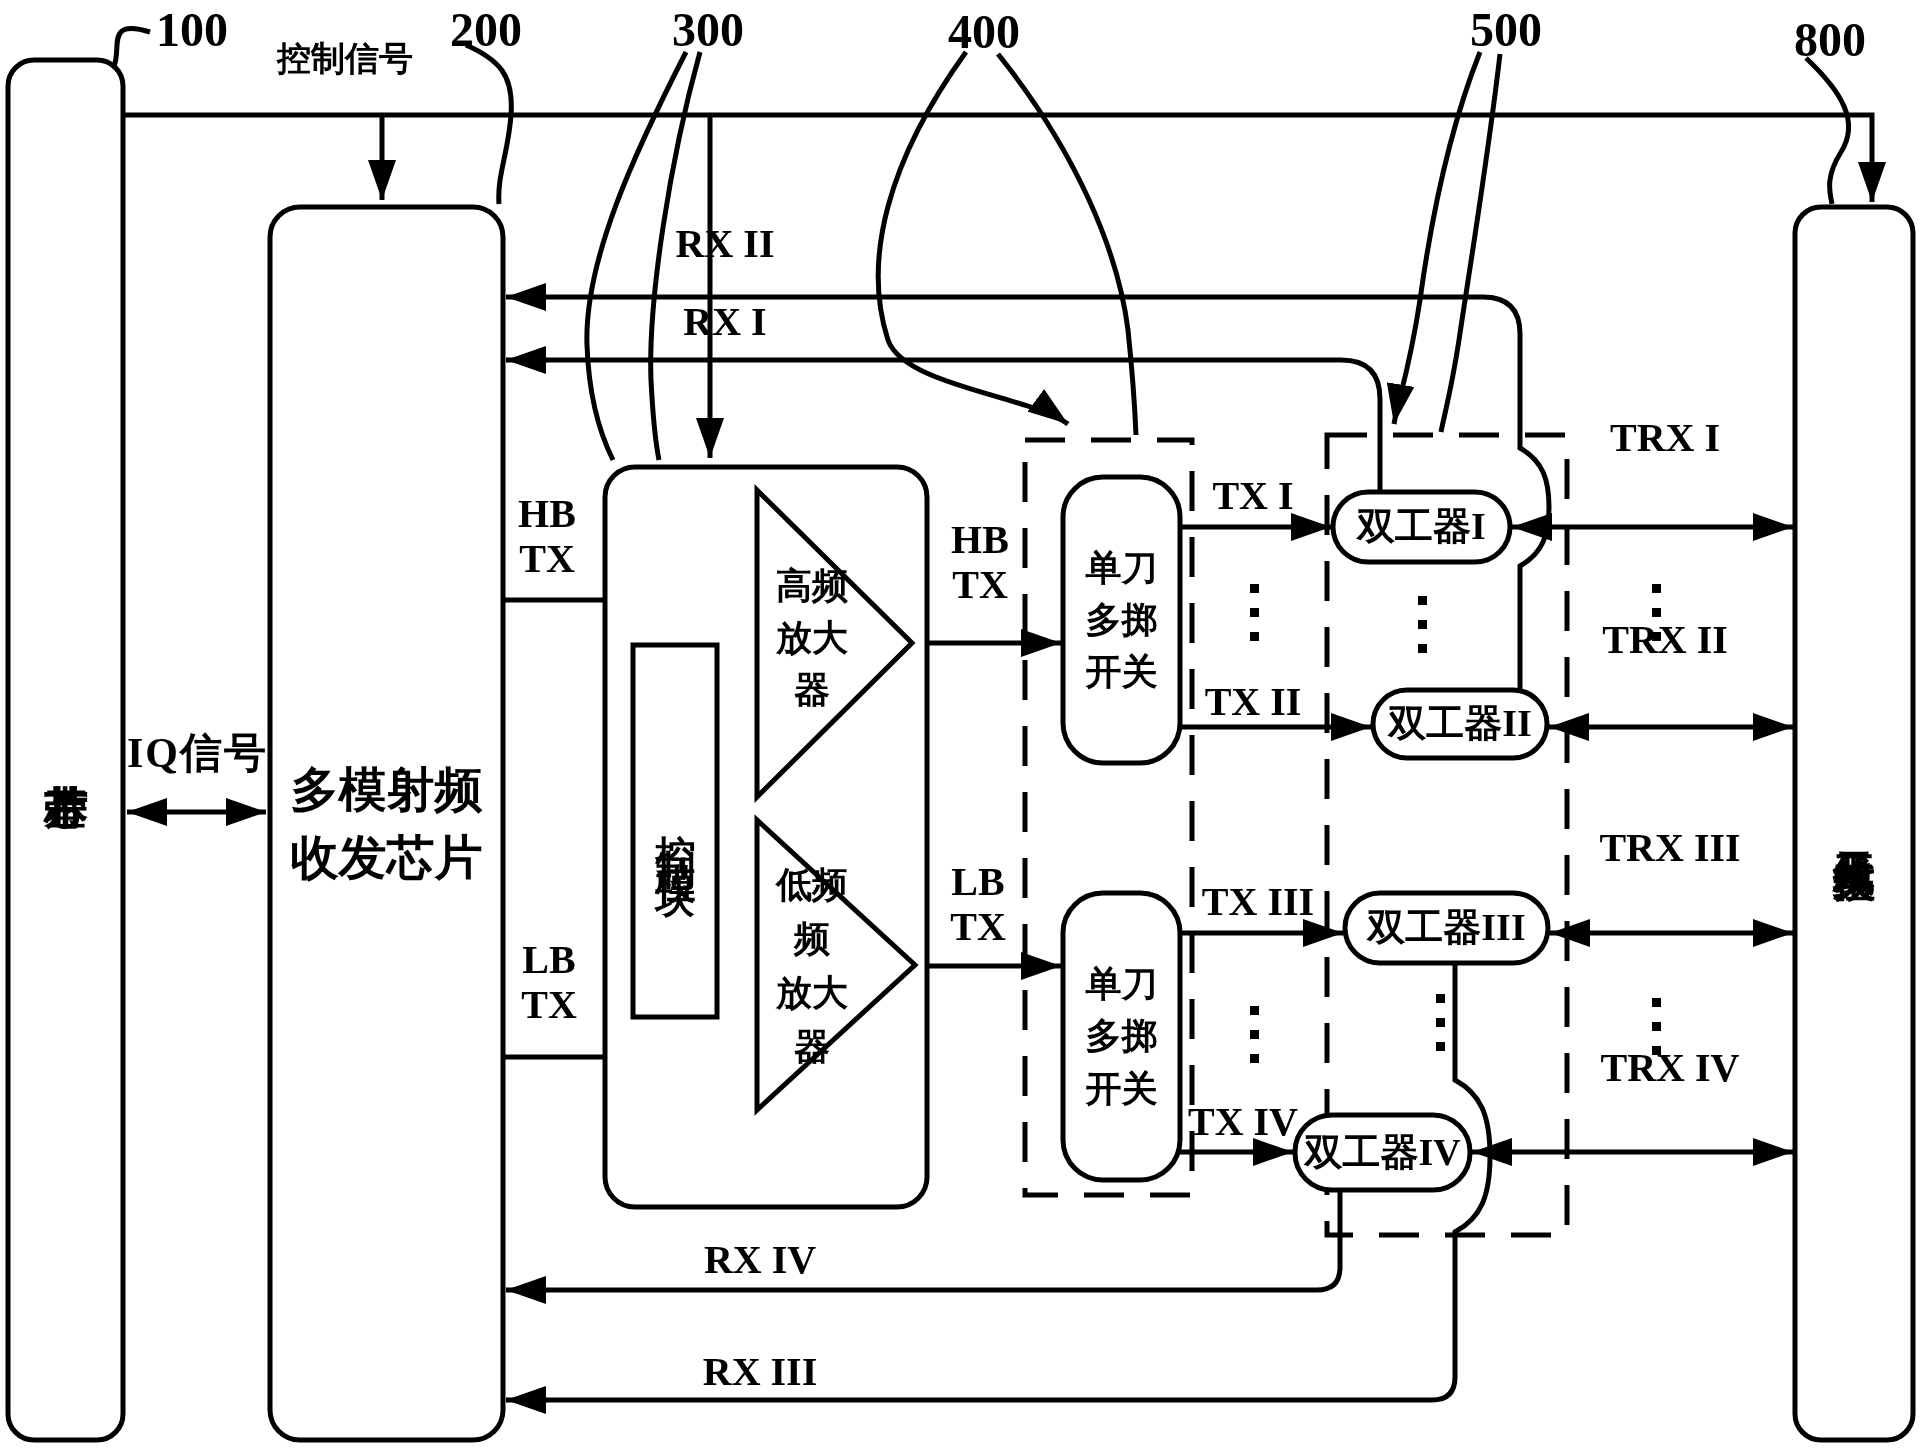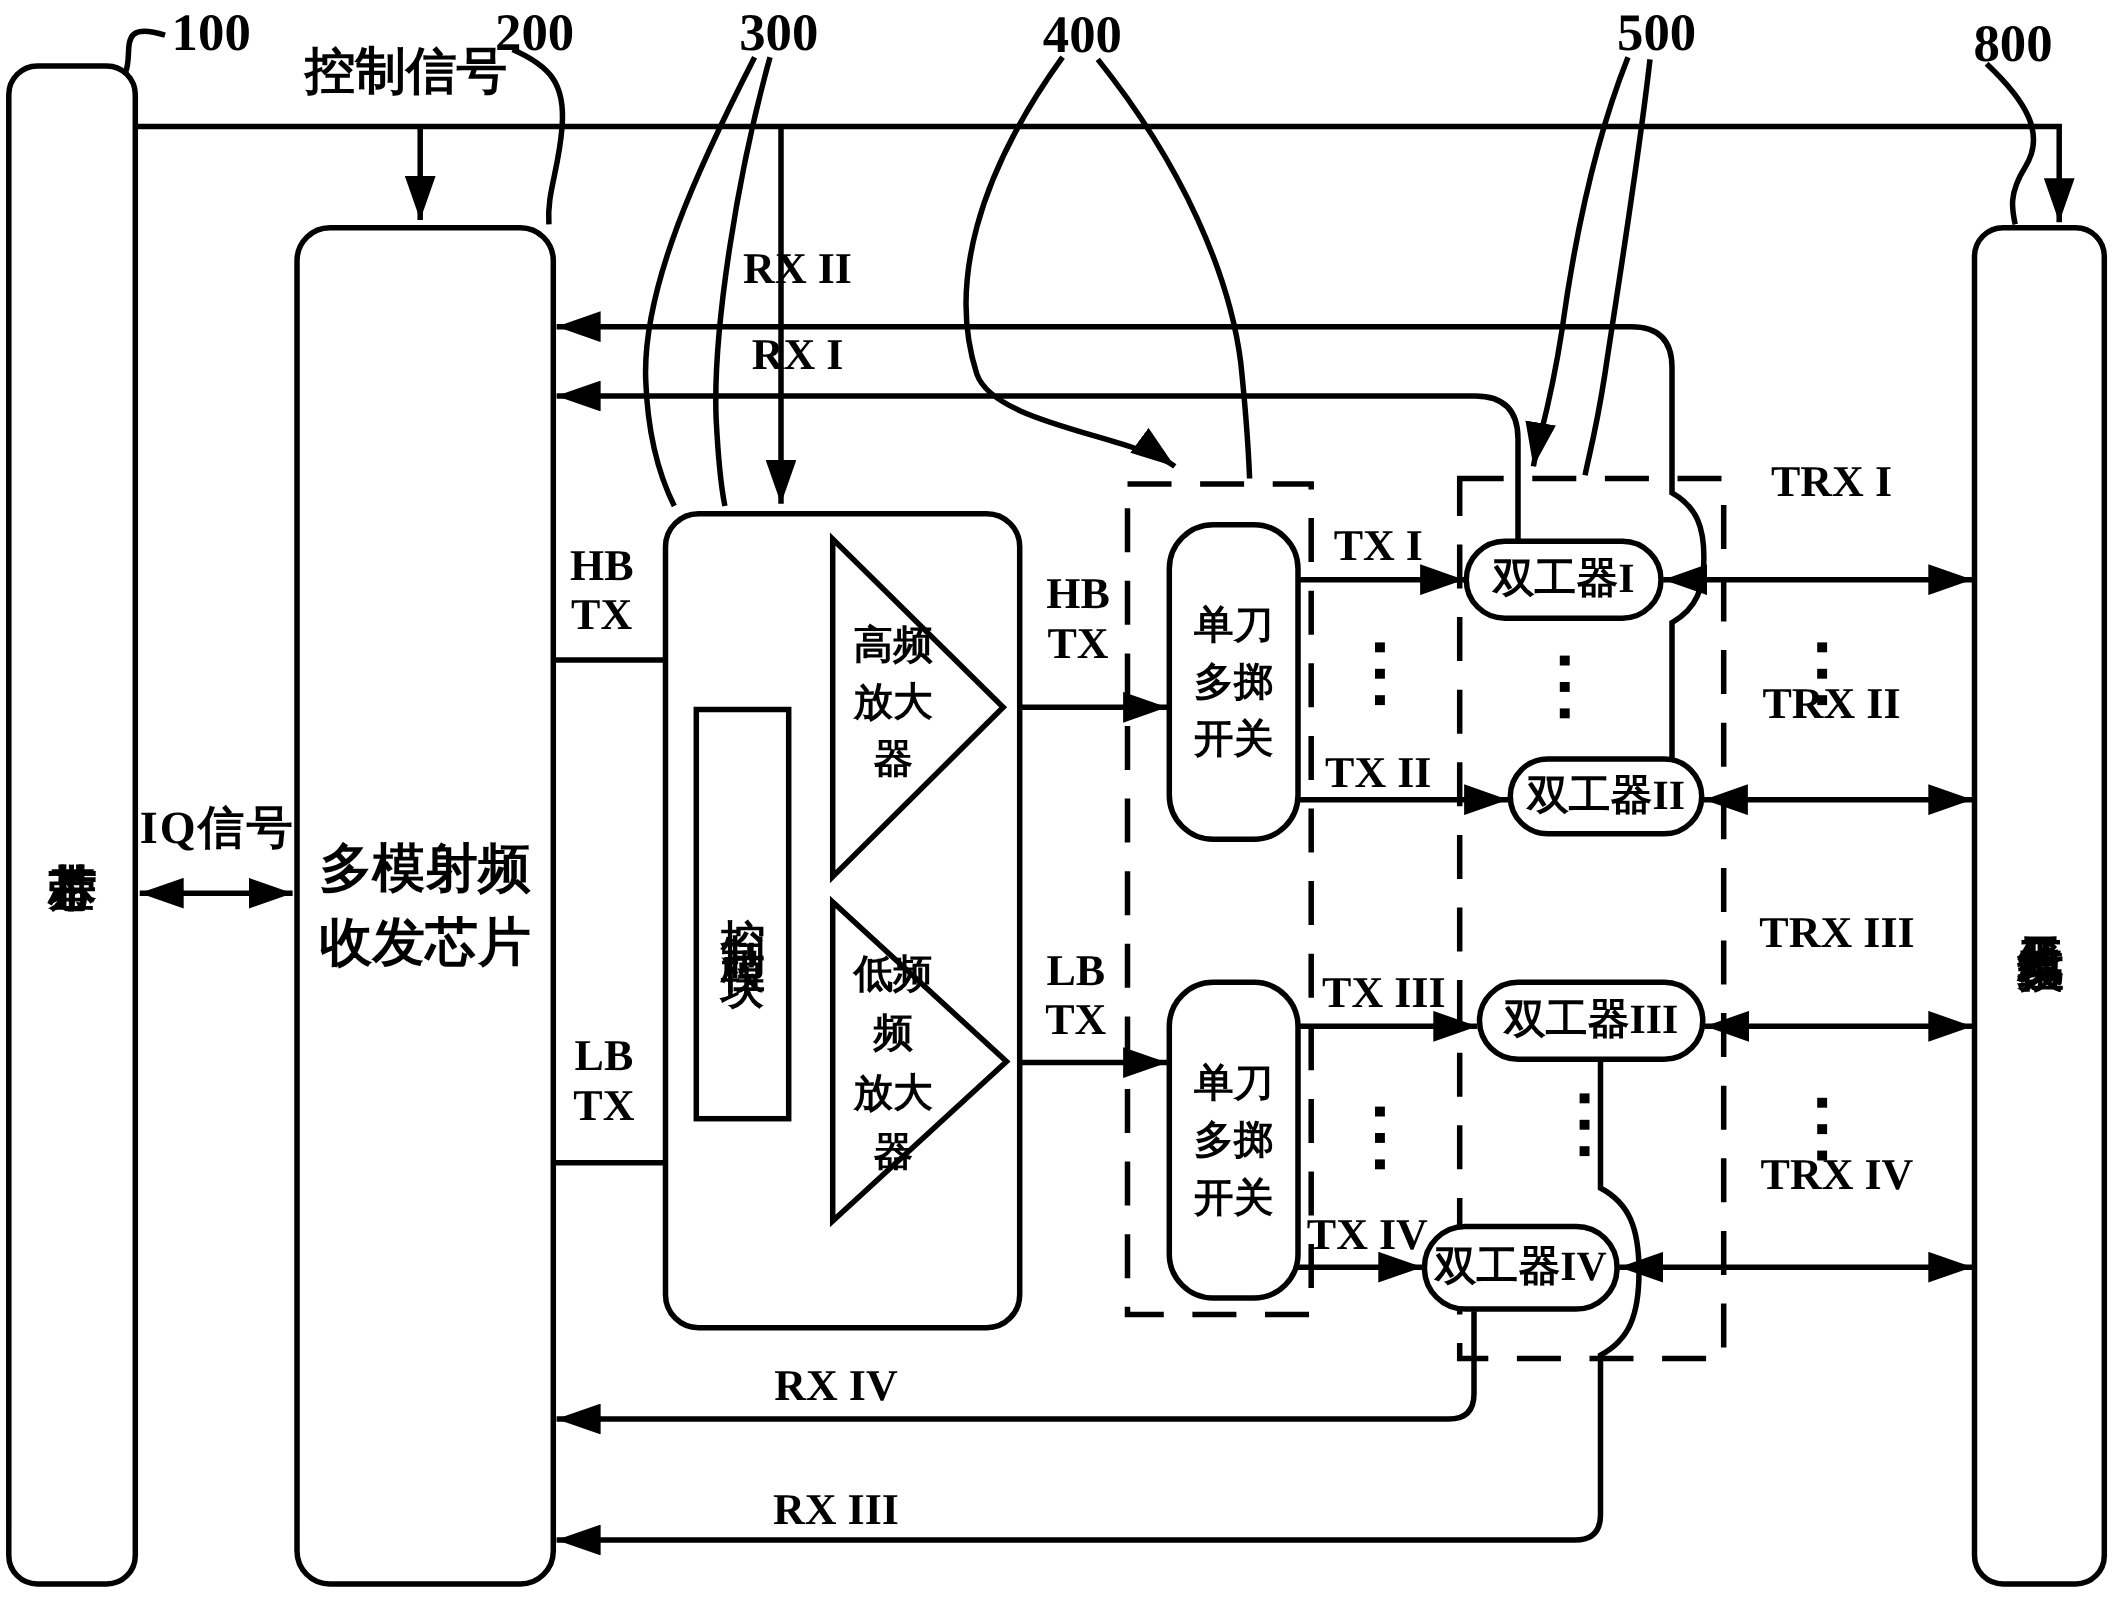--- a/index.html
+++ b/index.html
@@ -6,21 +6,21 @@
   #stage{position:relative;width:1929px;height:1454px;background:#fff;overflow:hidden;
          font-family:"Liberation Serif","DejaVu Serif",serif;}
   #wires{position:absolute;left:0;top:0;}
   .label{position:absolute;color:#000;font-weight:700;white-space:nowrap;line-height:1.1;
          font-family:"Liberation Serif","DejaVu Serif",serif;}
   .ctr{display:flex;align-items:center;justify-content:center;text-align:center;white-space:normal;}
   .col{flex-direction:column;}
   .vtext{writing-mode:vertical-rl;text-orientation:upright;}
   .num{font-size:48px;}
   .sig{font-size:40px;}
-  .cn46{font-size:46px;}
+  .cn46{font-size:34px;}
   .cn44{font-size:44px;}
   .cn42{font-size:42px;letter-spacing:2px;}
   .cn40v{font-size:40px;letter-spacing:14px;}
   .cn38{font-size:48px;line-height:1.4;}
   .cn36{font-size:36px;line-height:1.45;}
   .lf36{font-size:36px;line-height:1.5;}
   .pill{font-size:38px;}
   .twoline span{display:block;font-size:40px;line-height:1.12;text-align:center;}
   .vdots{position:absolute;display:flex;flex-direction:column;gap:15px;}
   .vdots i{display:block;width:9px;height:9px;background:#000;}

